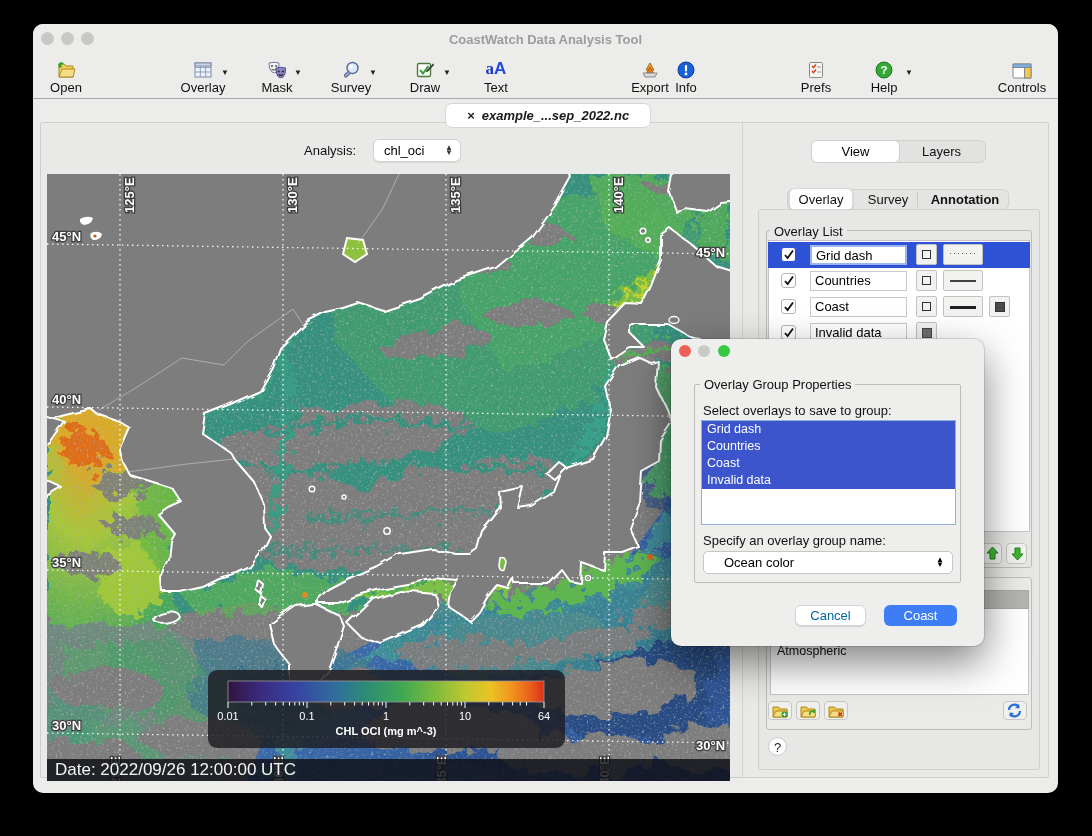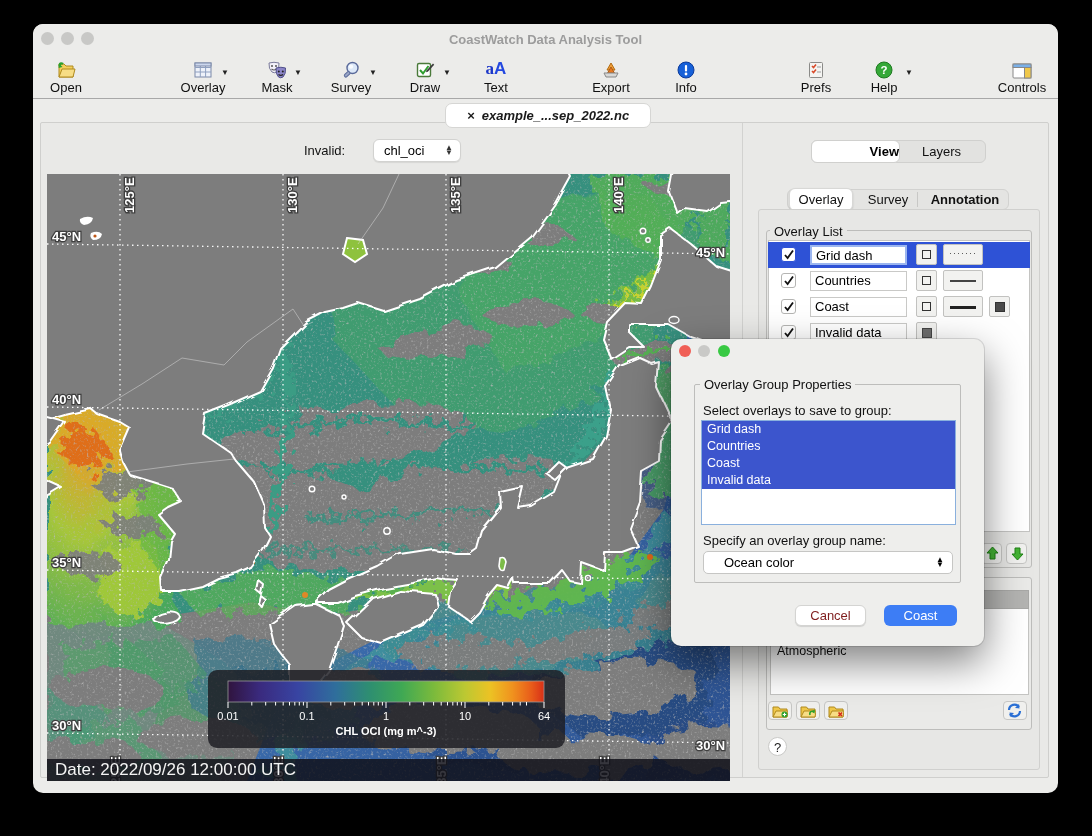--- a/index.html
+++ b/index.html
@@ -20,21 +20,21 @@
 #vardiv{left:742px;top:123px;width:1px;height:654px;background:#d2d2d0;}
 #varlbl{left:304px;top:143px;font-size:13px;color:#111;}
 #varsel{left:373px;top:139px;width:88px;height:23px;background:#fff;border:1px solid #d2d2d0;border-radius:6px;font-size:13px;line-height:21px;padding-left:10px;box-shadow:0 1px 1px rgba(0,0,0,.08);}
 .chev{position:absolute;font-size:8px;line-height:5px;color:#333;}
 #map{left:47px;top:174px;width:683px;height:607px;background:#7d7d7d;overflow:hidden;}
 
 #legend{left:208px;top:670px;width:357px;height:78px;background:rgba(30,30,36,.84);border-radius:9px;color:#fff;}
 #datebar{left:47px;top:759px;width:683px;height:22px;background:rgba(16,16,24,0.84);color:#f4f4f4;font-size:17px;line-height:22px;padding-left:8px;}
 
 #seg{left:811px;top:140px;width:175px;height:23px;background:#e2e2e0;border:1px solid #d0d0ce;border-radius:6px;font-size:13px;}
-#segv{position:absolute;left:-1px;top:-1px;width:89px;height:23px;background:#fff;border:1px solid #d0d0ce;border-radius:6px;text-align:right;line-height:21px;font-weight:bold;}
+#segv{position:absolute;left:-1px;top:-1px;width:89px;height:23px;background:#fff;border:1px solid #d0d0ce;border-radius:6px;text-align:center;line-height:21px;}
 #segl{position:absolute;right:0;top:0;width:87px;height:21px;text-align:center;line-height:21px;color:#111;}
 .rtab{position:absolute;top:189px;height:21px;font-size:13px;line-height:21px;text-align:center;color:#111;}
 #tabcapsule{left:787px;top:189px;width:222px;height:21px;background:#e4e4e2;border:1px solid #d2d2d0;border-radius:6px;}
 #rtabsel{left:789px;top:188px;width:64px;height:23px;background:#fff;border:1px solid #d8d8d6;border-radius:6px;box-shadow:0 1px 2px rgba(0,0,0,.15);line-height:22px;}
 #rpanel{left:758px;top:209px;width:282px;height:561px;background:#e7e7e5;border:1px solid #d0d0ce;border-radius:3px;}
 #olbox{left:766px;top:230px;width:266px;height:338px;border:1px solid #bdbdbb;border-radius:3px;}
 #olboxlbl{left:770px;top:224px;background:#e7e7e5;padding:0 4px;font-size:13px;color:#111;}
 #ollist{left:768px;top:240px;width:262px;height:292px;background:#fff;border:1px solid #c4c4c2;}
 .olrow{position:absolute;left:768px;width:262px;height:26px;}
 .olrow.sel{background:#2e52d6;}
@@ -52,21 +52,21 @@
 #dlg{left:671px;top:339px;width:313px;height:307px;background:#eeeeec;border-radius:10px;box-shadow:0 16px 42px rgba(0,0,0,.5),0 0 0 1px rgba(0,0,0,.12);}
 #dlgtitle{left:671px;top:339px;width:313px;height:24px;font-weight:bold;font-size:13px;color:#3c3c3c;text-align:center;line-height:26px;border-bottom:1px solid #d8d8d6;}
 .dtl{position:absolute;top:345px;width:12px;height:12px;border-radius:50%;}
 #dgb{left:694px;top:384px;width:267px;height:199px;border:1px solid #bdbdbb;border-radius:2px;}
 #dgblbl{left:700px;top:377px;background:#eeeeec;padding:0 4px;font-size:13px;color:#111;}
 #dsel{left:703px;top:403px;font-size:13px;color:#111;}
 #dlist{left:701px;top:420px;width:255px;height:105px;background:#fff;border:1px solid #8ab0dd;}
 .ditem{height:17px;background:#3c55cd;color:#fff;font-size:12.5px;line-height:17px;padding-left:5px;}
 #dspec{left:703px;top:533px;font-size:13px;color:#111;}
 #dcombo{left:703px;top:551px;width:250px;height:23px;background:#fff;border:1px solid #c6c6c4;border-radius:5px;font-size:13px;line-height:21px;padding-left:20px;color:#000;}
-#cancelbtn{left:795px;top:605px;width:71px;height:21px;background:#fff;border:1px solid #d4d4d2;border-radius:6px;text-align:center;font-size:13px;line-height:19px;color:#7f1d1d;box-shadow:0 1px 1px rgba(0,0,0,.12);}
+#cancelbtn{left:795px;top:605px;width:71px;height:21px;background:#fff;border:1px solid #d4d4d2;border-radius:6px;text-align:center;font-size:13px;line-height:19px;color:#0369a1;box-shadow:0 1px 1px rgba(0,0,0,.12);}
 #savebtn{left:884px;top:605px;width:73px;height:21px;background:#3d7df5;border-radius:6px;text-align:center;font-size:13px;line-height:21px;color:#fff;}
 </style>
 </head>
 <body>
 <div id="stage">
   <div id="win" class="abs"></div>
   <div id="titlebar" class="abs">
     <div class="tl" style="left:8px;"></div>
     <div class="tl" style="left:28px;"></div>
     <div class="tl" style="left:48px;"></div>
@@ -133,21 +133,21 @@
       </div>
     <div class="lbl">Draw</div>
   </div>
   <div class="darr" style="left:443px;top:68px;">▼</div>
   <div class="tool" style="left:471px;width:50px;">
     <div class="ic">
         <span style="font-size:17px;font-weight:bold;color:#1a35c8;font-family:'Liberation Serif',serif;">a<span style="color:#2348e0;">A</span></span>
       </div>
     <div class="lbl">Text</div>
   </div>
-  <div class="tool" style="left:585px;width:52px;">
+  <div class="tool" style="left:624px;width:52px;">
     <div class="ic">
         <svg width="20" height="18" viewBox="0 0 20 18">
           <path d="M10 2 L14 9 H6 Z" fill="#f0a03a" stroke="#b06a10"></path>
           <path d="M10 6 L13.4 12 H6.6 Z" fill="#e87820" stroke="#b05a10"></path>
           <path d="M3 12 h14 l-2 4 h-10 Z" fill="#d8d8d6" stroke="#888"></path>
         </svg>
       </div>
     <div class="lbl">Export</div>
   </div>
   <div class="tool" style="left:663px;width:46px;">
@@ -187,21 +187,21 @@
           <rect x="1" y="1" width="18" height="14" rx="1" fill="#fff" stroke="#888"></rect>
           <rect x="1" y="1" width="18" height="3.5" fill="#7ab0e8" stroke="#888"></rect>
           <rect x="12.5" y="4.5" width="6.5" height="10.5" fill="#f0c84a" stroke="#888"></rect>
         </svg>
       </div>
     <div class="lbl">Controls</div>
   </div>
   <div id="cpanel" class="abs"></div>
   <div id="vardiv" class="abs"></div>
   <div id="tab" class="abs">×&nbsp;&nbsp;example_...sep_2022.nc</div>
-  <div id="varlbl" class="abs">Invalid:</div>
+  <div id="varlbl" class="abs">Analysis:</div>
   <div id="varsel" class="abs">chl_oci<span class="chev" style="right:7px;top:5px;">▲<br>▼</span></div>
   <div id="map" class="abs"><svg width="683" height="607" viewBox="0 0 683 607">
 <defs>
 <filter id="rough" x="-25%" y="-25%" width="150%" height="150%">
  <feTurbulence type="fractalNoise" baseFrequency="0.05" numOctaves="3" seed="7"></feTurbulence>
  <feDisplacementMap in="SourceGraphic" scale="24"></feDisplacementMap>
 </filter>
 <filter id="rough2" x="-30%" y="-30%" width="160%" height="160%">
  <feTurbulence type="fractalNoise" baseFrequency="0.09" numOctaves="3" seed="31"></feTurbulence>
  <feDisplacementMap in="SourceGraphic" scale="30"></feDisplacementMap>

